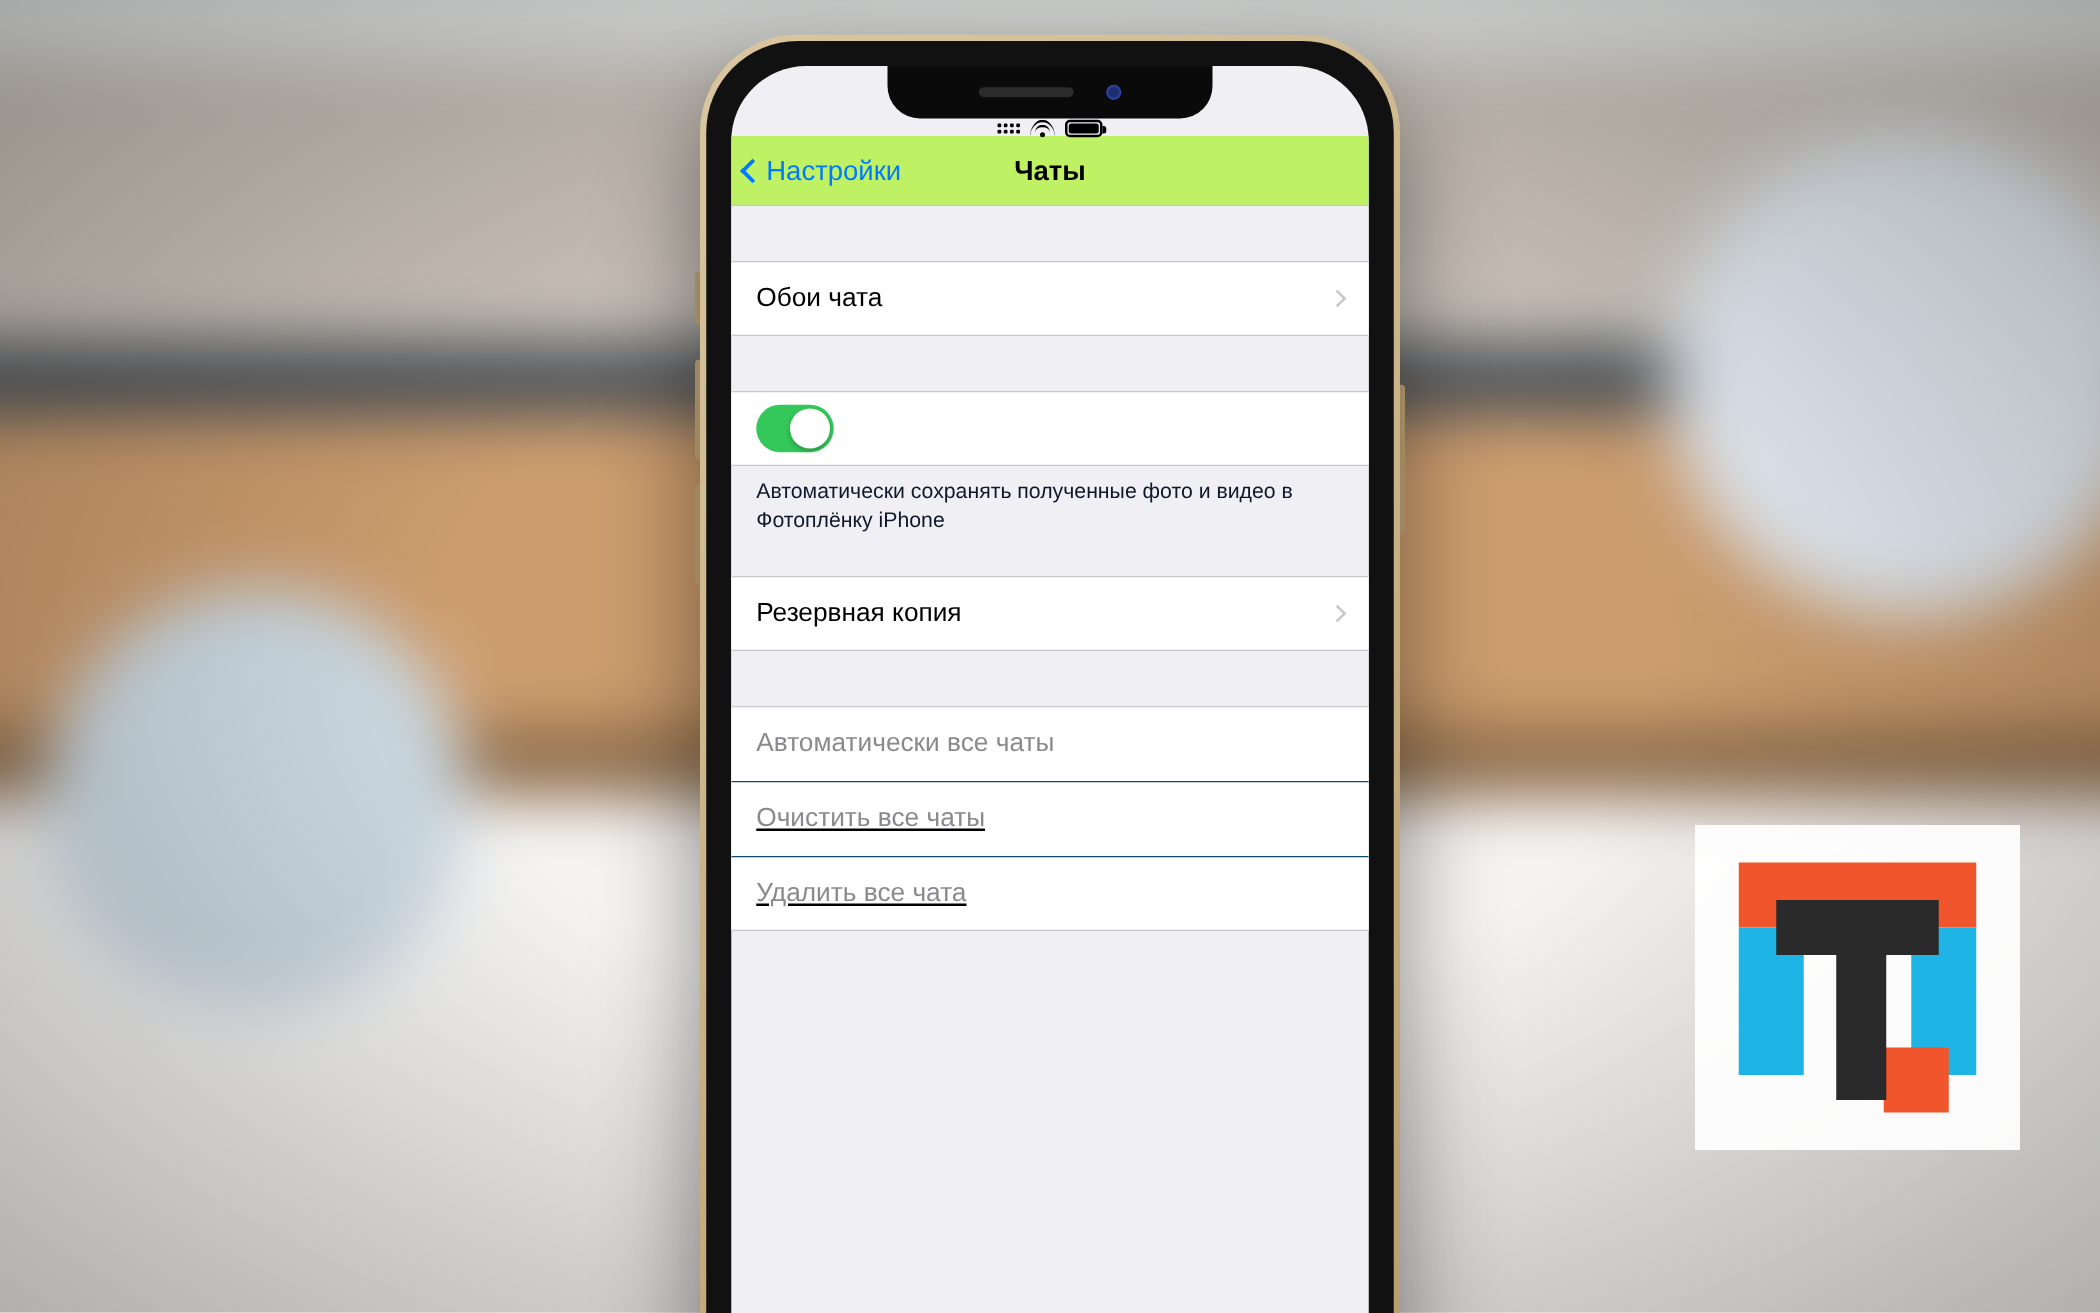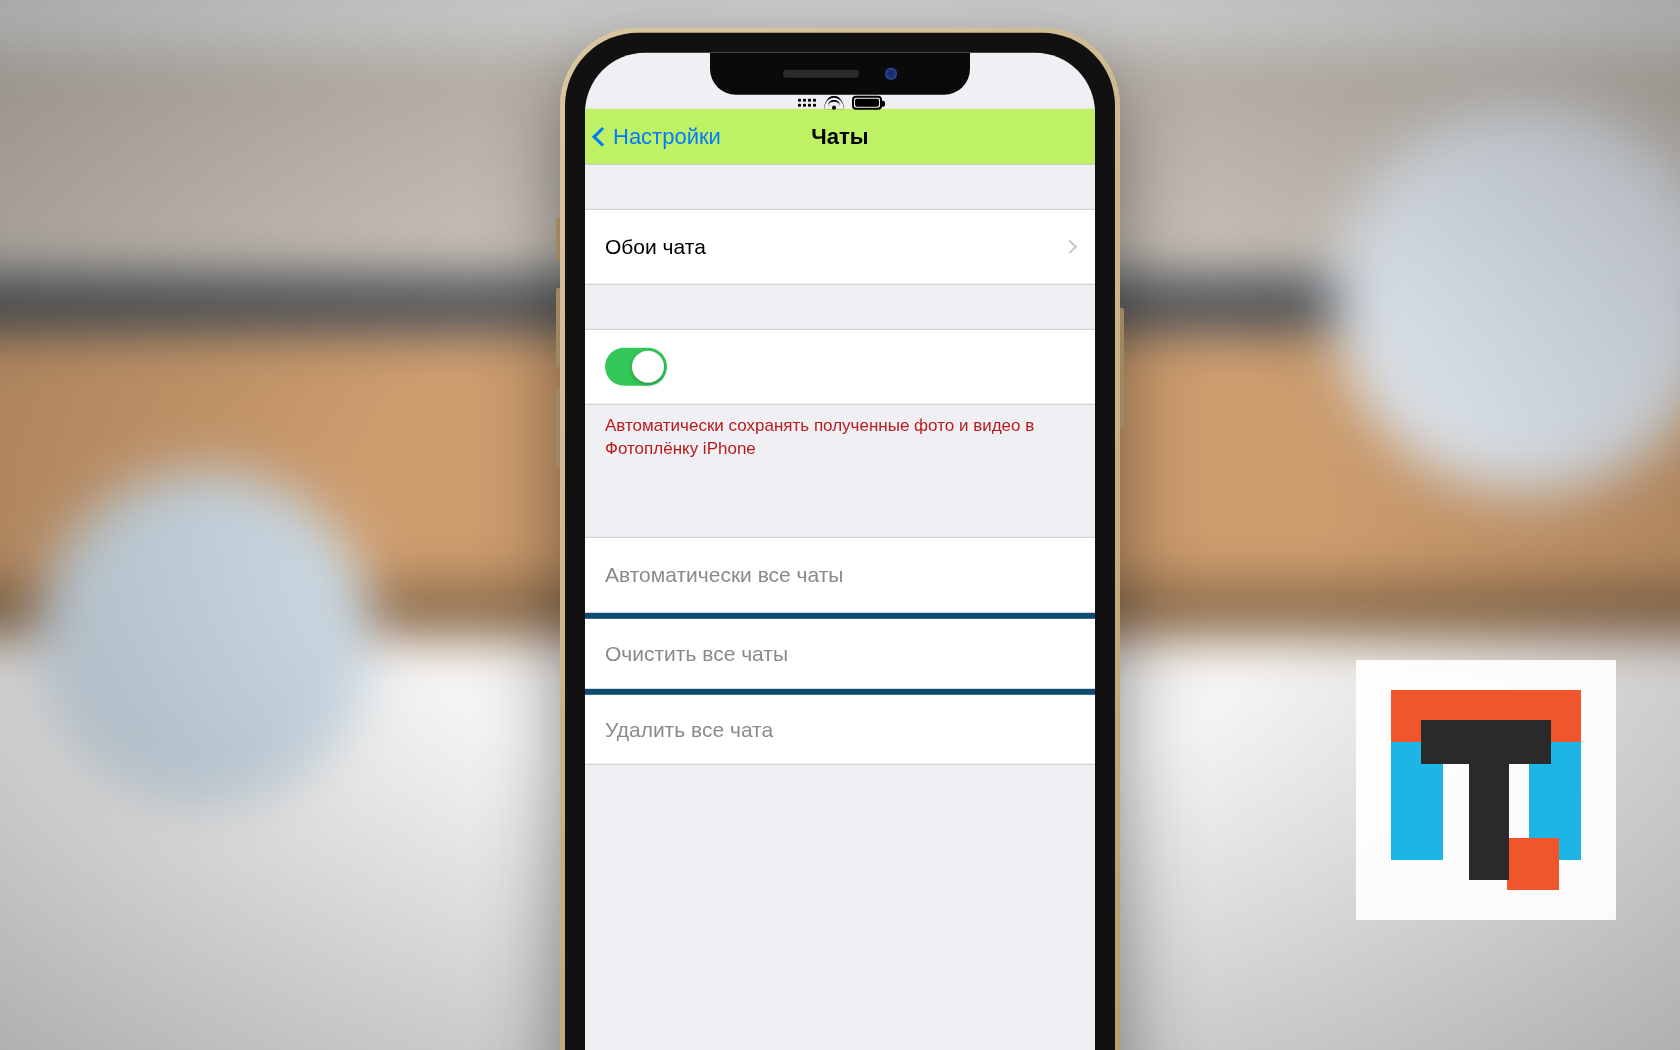--- a/index.html
+++ b/index.html
@@ -125,43 +125,43 @@
   font-size: 22px; font-weight: 600; color: #000;
 }
 
 
 .list { background: #efeff4; }
 .group-gap { height: 44px; }
 .cell {
   background: #fff;
   display: flex; align-items: center;
   padding: 0 20px;
-  height: 76px;
+  height: 60px;
   font-size: 21px; color: #000;
   position: relative;
 }
 .cell.hair-top::before {
   content:""; position:absolute; top:0; left:0; right:0; height:1px; background:#c8c7cc;
 }
 .cell.hair-bottom::after {
   content:""; position:absolute; bottom:0; left:0; right:0; height:1px; background:#c8c7cc;
 }
-.cell.inner-sep { border-top: 6px solid #0c4a6e; }
+.cell.inner-sep { border-top: 1px solid #0c4a6e; text-decoration: underline; }
 .cell .label { flex: 1; }
 .chev-right {
   width: 10px; height: 10px;
   border-top: 2.5px solid #c7c7cc;
   border-right: 2.5px solid #c7c7cc;
   transform: rotate(45deg);
 }
 .footer-note {
   padding: 10px 20px 0;
   font-size: 17px;
   line-height: 1.35;
-  color: #b91c1c;
+  color: #0f172a;
 }
 .toggle {
   width: 62px; height: 38px; border-radius: 19px;
   background: #34c759; position: relative;
 }
 .toggle .knob {
   position: absolute; right: 3px; top: 3px;
   width: 32px; height: 32px; border-radius: 50%;
   background: #fff; box-shadow: 0 2px 4px rgba(0,0,0,0.25);
 }
@@ -266,20 +266,24 @@
 
           <div class="cell hair-top hair-bottom">
             <span class="toggle">
                 <span class="knob"></span>
               </span>
           </div>
           <div class="footer-note">Автоматически сохранять полученные фото и видео в Фотоплёнку iPhone</div>
 
           <div class="group-gap" style="height:32px"></div>
 
+          <div class="cell hair-top hair-bottom">
+            <span class="label">Резервная копия</span>
+            <span class="chev-right"></span>
+          </div>
 
           <div class="group-gap"></div>
 
           <div class="cell hair-top muted">
             <span class="label">Автоматически все чаты</span>
           </div>
           <div class="cell inner-sep muted">
             <span class="label">Очистить все чаты</span>
           </div>
           <div class="cell inner-sep hair-bottom muted">

